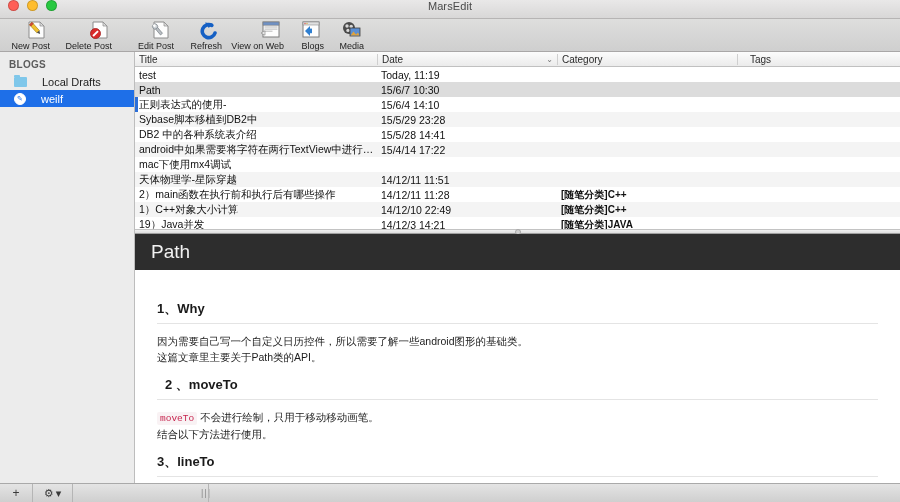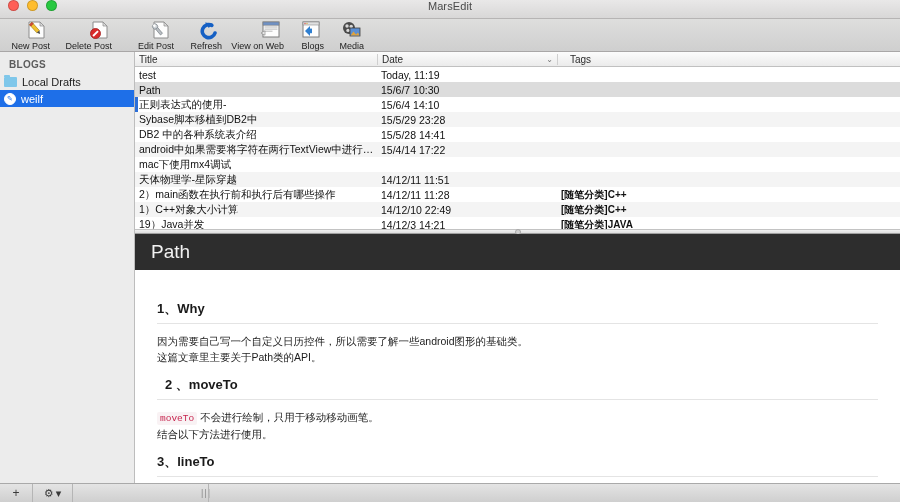--- a/index.html
+++ b/index.html
@@ -64,21 +64,21 @@
   .sidebar {
     width: 135px; background: #ececec;
     border-right: 1px solid #bdbdbd; position: relative;
   }
   .side-header {
     font-size: 10px; font-weight: bold; color: #5c5c5c;
     padding: 7px 0 3px 9px; letter-spacing: .3px;
   }
   .side-item {
     height: 17px; display: flex; align-items: center;
-    gap: 5px; padding-left: 4px; font-size: 11px; color: #1d1d1d;
+    gap: 15px; padding-left: 14px; font-size: 11px; color: #1d1d1d;
   }
   .side-item.selected { background: #1e6fe8; color: #ffffff; }
   .folder-icon {
     width: 13px; height: 10px; background: #7fc7ea; border-radius: 1px;
     position: relative; flex: 0 0 auto;
   }
   .folder-icon::before {
     content: ""; position: absolute; top: -2px; left: 0; width: 6px; height: 2px;
     background: #7fc7ea; border-radius: 1px 1px 0 0;
   }
@@ -318,20 +318,21 @@
 
     <div class="main">
 
       <div class="table-wrap">
         <div class="thead">
           <div class="th col-title">Title</div>
           <div class="th col-date">
             <span>Date</span>
             <span class="sort-chev">⌄</span>
           </div>
+          <div class="th col-cat">Category</div>
           <div class="th col-tags">Tags</div>
         </div>
 
         <div class="trow">
           <div class="cell col-title">test</div>
           <div class="cell col-date">Today, 11:19</div>
           <div class="cell col-cat cat-cell"></div>
           <div class="cell col-tags"></div>
         </div>
 

